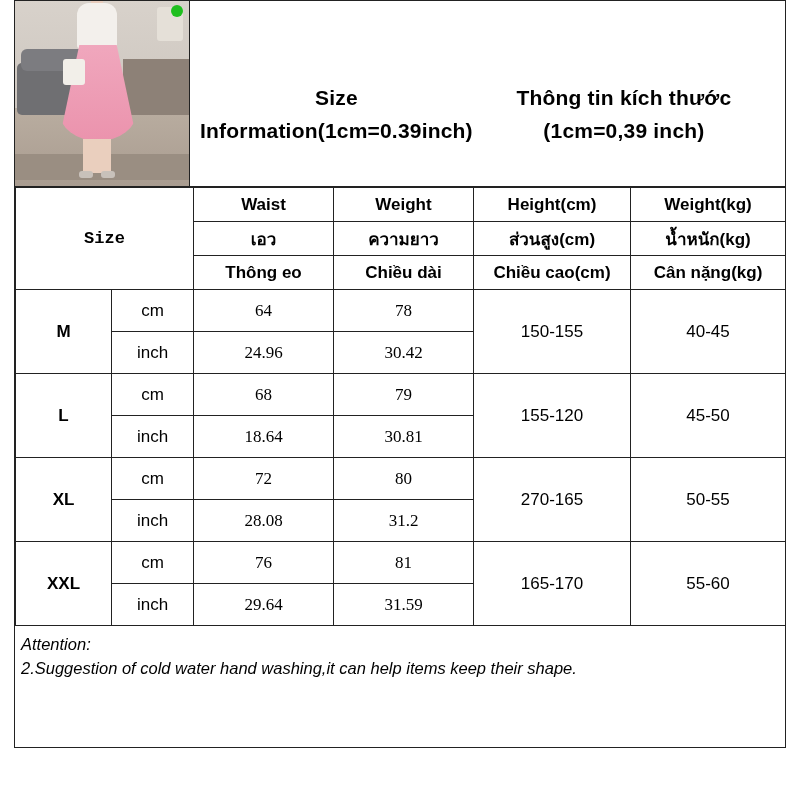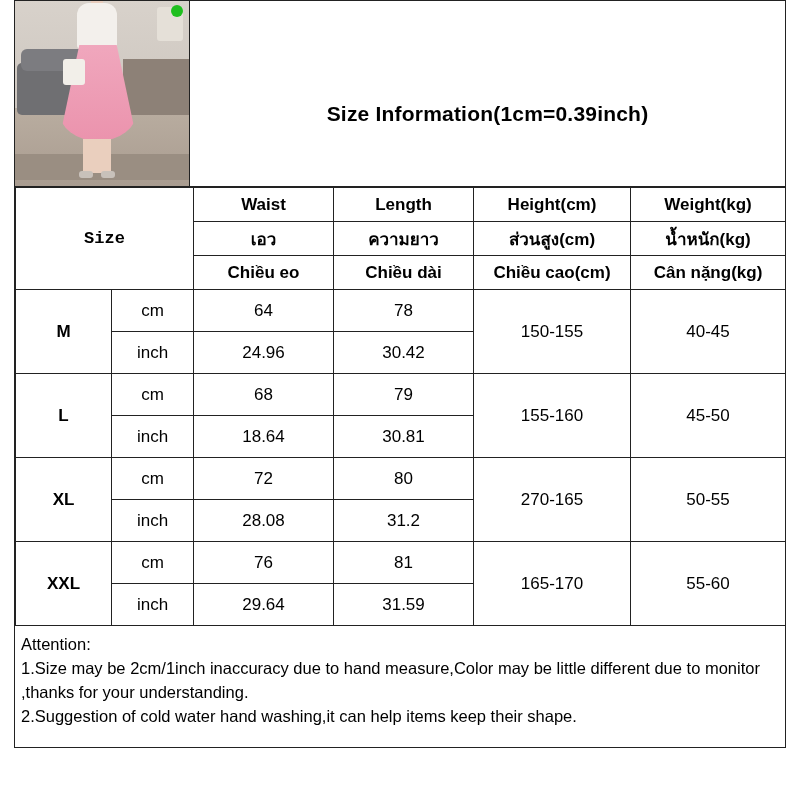--- a/index.html
+++ b/index.html
@@ -150,30 +150,30 @@
 
   .hdr-cell { font-weight: bold; height: 33px; }
   .hdr-size {
     font-weight: bold;
     font-size: 25px;
     font-family: Liberation Mono, monospace;
   }
   .row-cell { height: 41px; }
   .size-name { font-weight: bold; font-size: 19px; }
   .unit-cell { font-weight: normal; font-size: 17px; }
-  .val-cell { font-size: 17px; }
+  .val-cell { font-size: 17px; font-family: Liberation Serif, serif; }
   .hw-cell { font-size: 17px; }
 
   
   .attention {
     padding: 6px 8px 8px 6px;
     font-size: 16.5px;
     line-height: 24px;
   }
-  .attention div { white-space: normal; }
+  .attention div { white-space: normal; font-style: italic; }
 </style>
 </head>
 <body>
 
 <div class="page">
   <div class="sheet">
 
     <div class="header">
       <div class="photo">
         <div class="room-wall"></div>
@@ -187,48 +187,49 @@
         <div class="model-skirt"></div>
         <div class="bag"></div>
         <div class="model-legs"></div>
         <div class="model-shoe-l"></div>
         <div class="model-shoe-r"></div>
         <div class="green-dot"></div>
       </div>
 
       <div class="title-block">
         <div class="title-line">Size Information(1cm=0.39inch)</div>
+        <div class="title-line">Thông tin kích thước (1cm=0,39 inch)</div>
       </div>
     </div>
 
     <table class="size-table">
       <colgroup>
         <col class="col-size">
         <col class="col-unit">
         <col class="col-waist">
         <col class="col-length">
         <col class="col-height">
         <col class="col-weight">
       </colgroup>
       <tbody>
         <tr>
           <td class="hdr-size" rowspan="3" colspan="2">Size</td>
           <td class="hdr-cell">Waist</td>
-          <td class="hdr-cell">Length</td>
+          <td class="hdr-cell">Weight</td>
           <td class="hdr-cell">Height(cm)</td>
           <td class="hdr-cell">Weight(kg)</td>
         </tr>
         <tr>
           <td class="hdr-cell">เอว</td>
           <td class="hdr-cell">ความยาว</td>
           <td class="hdr-cell">ส่วนสูง(cm)</td>
           <td class="hdr-cell">น้ำหนัก(kg)</td>
         </tr>
         <tr>
-          <td class="hdr-cell">Chiều eo</td>
+          <td class="hdr-cell">Thông eo</td>
           <td class="hdr-cell">Chiều dài</td>
           <td class="hdr-cell">Chiều cao(cm)</td>
           <td class="hdr-cell">Cân nặng(kg)</td>
         </tr>
 
         <tr>
           <td class="row-cell size-name" rowspan="2">M</td>
           <td class="row-cell unit-cell">cm</td>
           <td class="row-cell val-cell">64</td>
           <td class="row-cell val-cell">78</td>
@@ -239,21 +240,21 @@
           <td class="row-cell unit-cell">inch</td>
           <td class="row-cell val-cell">24.96</td>
           <td class="row-cell val-cell">30.42</td>
         </tr>
 
         <tr>
           <td class="row-cell size-name" rowspan="2">L</td>
           <td class="row-cell unit-cell">cm</td>
           <td class="row-cell val-cell">68</td>
           <td class="row-cell val-cell">79</td>
-          <td class="row-cell hw-cell" rowspan="2">155-160</td>
+          <td class="row-cell hw-cell" rowspan="2">155-120</td>
           <td class="row-cell hw-cell" rowspan="2">45-50</td>
         </tr>
         <tr>
           <td class="row-cell unit-cell">inch</td>
           <td class="row-cell val-cell">18.64</td>
           <td class="row-cell val-cell">30.81</td>
         </tr>
 
         <tr>
           <td class="row-cell size-name" rowspan="2">XL</td>
@@ -280,18 +281,17 @@
         <tr>
           <td class="row-cell unit-cell">inch</td>
           <td class="row-cell val-cell">29.64</td>
           <td class="row-cell val-cell">31.59</td>
         </tr>
       </tbody>
     </table>
 
     <div class="attention">
       <div>Attention:</div>
-      <div>1.Size may be 2cm/1inch inaccuracy due to hand measure,Color may be little different due to monitor ,thanks for your understanding.</div>
       <div>2.Suggestion of cold water hand washing,it can help items keep their shape.</div>
     </div>
 
   </div>
 </div>
 
 </body></html>

